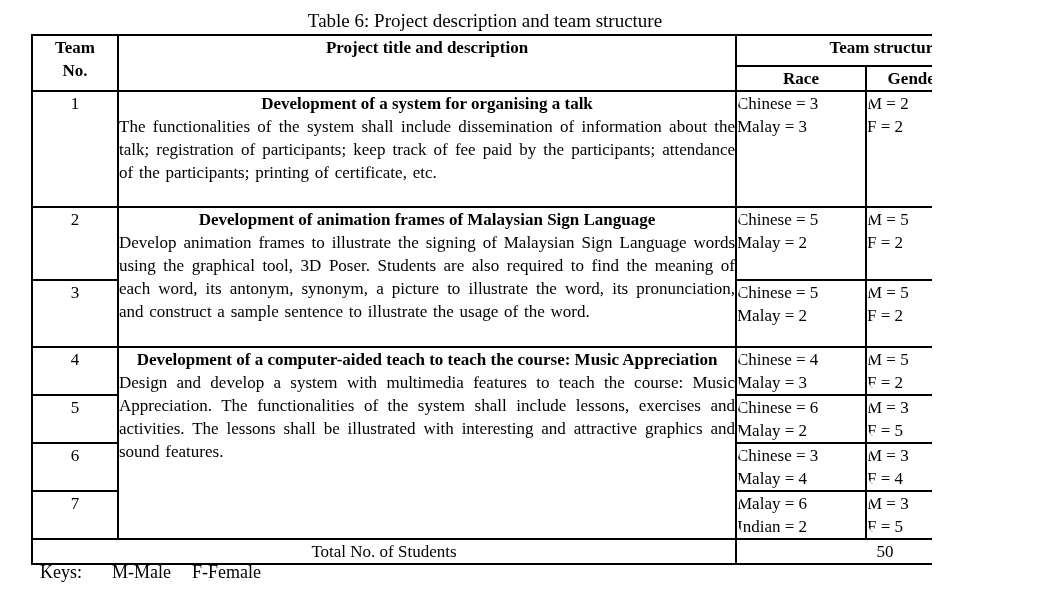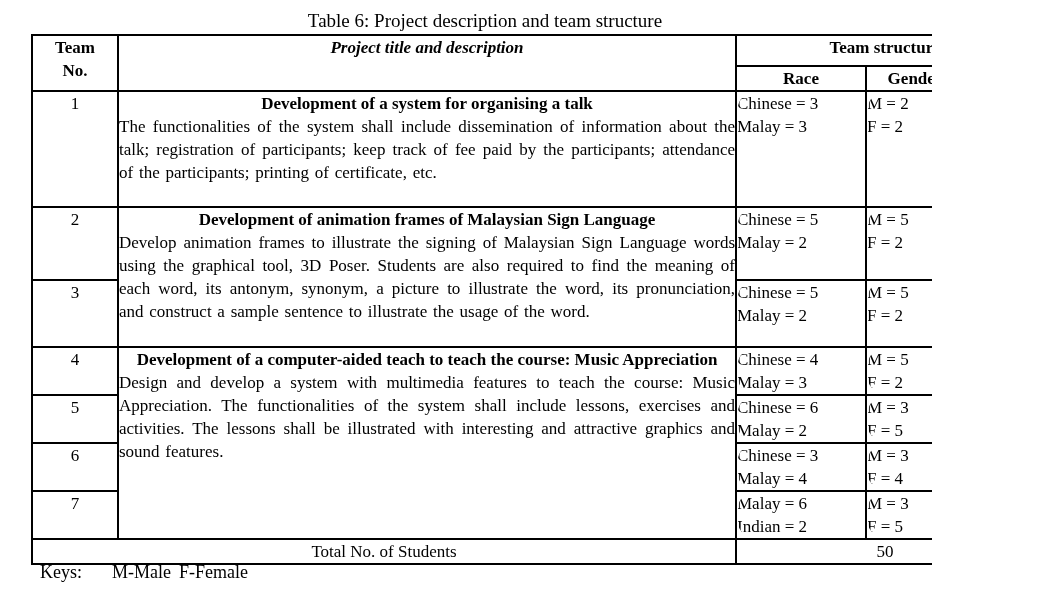--- a/index.html
+++ b/index.html
@@ -43,21 +43,20 @@
   }
   th.hdr {
     font-weight: bold;
     font-size: 18px;
     text-align: center;
     vertical-align: middle;
   }
   th.project-hdr {
     vertical-align: top;
     padding-top: 2px;
-    font-style: italic;
   }
   th.subhdr {
     line-height: 20px;
   }
   td.teamno-cell {
     text-align: center;
     vertical-align: middle;
   }
   td.desc-cell {
     padding: 0 7px 0 5px;
@@ -85,21 +84,21 @@
     vertical-align: middle;
   }
   .keys-note {
     position: absolute;
     top: 560px;
     left: 40px;
     font-size: 18px;
     line-height: 24px;
   }
   .keys-note .keys-male { margin-left: 30px; }
-  .keys-note .keys-female { margin-left: 8px; }
+  .keys-note .keys-female { margin-left: 21px; }
 </style>
 </head>
 <body>
 
 <div class="page">
 
   <div class="table-caption">Table 6: Project description and team structure</div>
 
   <table class="main-table">
     <colgroup>

